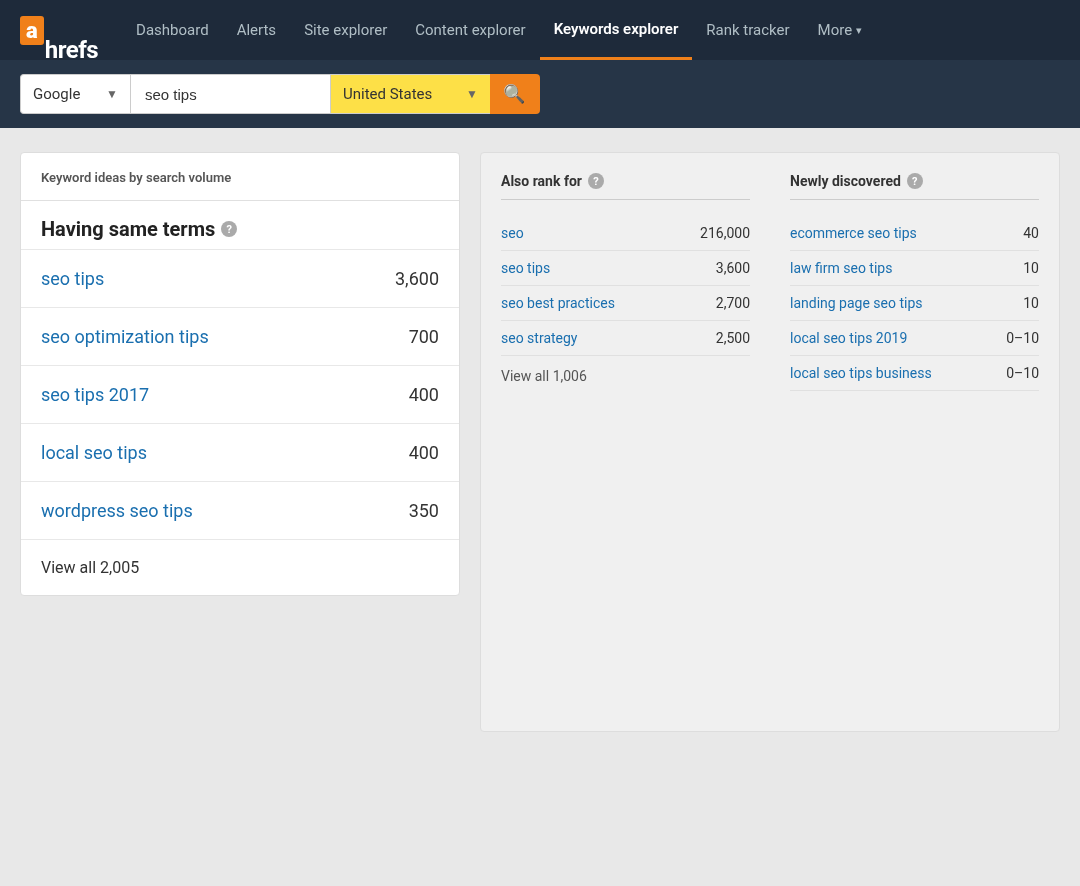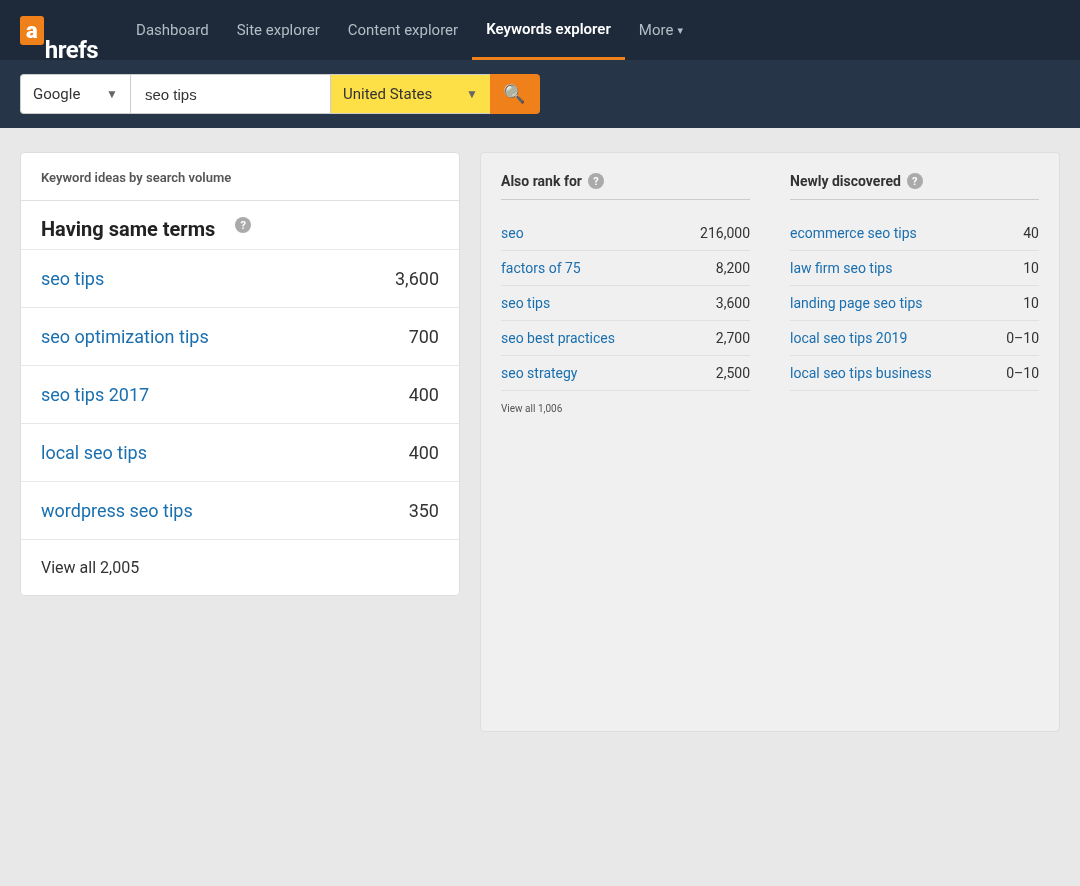--- a/index.html
+++ b/index.html
@@ -152,22 +152,22 @@
       border-bottom: 1px solid #e0e0e0;
     }
     .panel-header-title {
       font-size: 13px;
       font-weight: 600;
       color: #555;
     }
     .section-title-row {
       padding: 16px 20px 8px 20px;
       display: flex;
-      align-items: flex-start;
-      gap: 20px;
+      align-items: center;
+      gap: 6px;
     }
     .section-title {
       font-size: 20px;
       font-weight: 700;
       color: #222;
     }
     .info-icon {
       width: 16px;
       height: 16px;
       border-radius: 50%;
@@ -249,37 +249,39 @@
       font-size: 14px;
       text-decoration: none;
       cursor: pointer;
     }
     .rank-vol {
       font-size: 14px;
       color: #333;
     }
     .col-view-all {
       padding-top: 12px;
-      font-size: 10px;
+      font-size: 14px;
       color: #555;
       cursor: pointer;
     }
   </style>
 </head>
 <body>
 
 <nav class="navbar">
   <div class="logo">
     <span class="logo-a">a</span>
     <span class="logo-text">hrefs</span>
   </div>
   <a class="nav-link">Dashboard</a>
+  <a class="nav-link">Alerts</a>
   <a class="nav-link">Site explorer</a>
   <a class="nav-link">Content explorer</a>
   <a class="nav-link active">Keywords explorer</a>
+  <a class="nav-link">Rank tracker</a>
   <a class="nav-link nav-more">
     <span>More</span>
     <span style="font-size:11px;">▾</span>
   </a>
 </nav>
 
 <div class="search-bar">
   <div class="engine-select">
     <span>Google</span>
     <span class="chevron">▼</span>
@@ -338,24 +340,20 @@
         <div class="col-header">
           <span class="col-title">Also rank for</span>
           <div class="info-icon">?</div>
         </div>
         <div id="also-rank-rows">
             <div class="rank-row">
       <a class="rank-link">seo</a>
       <span class="rank-vol">216,000</span>
     </div>
             <div class="rank-row">
-      <a class="rank-link">factors of 75</a>
-      <span class="rank-vol">8,200</span>
-    </div>
-            <div class="rank-row">
       <a class="rank-link">seo tips</a>
       <span class="rank-vol">3,600</span>
     </div>
             <div class="rank-row">
       <a class="rank-link">seo best practices</a>
       <span class="rank-vol">2,700</span>
     </div>
             <div class="rank-row">
       <a class="rank-link">seo strategy</a>
       <span class="rank-vol">2,500</span>

